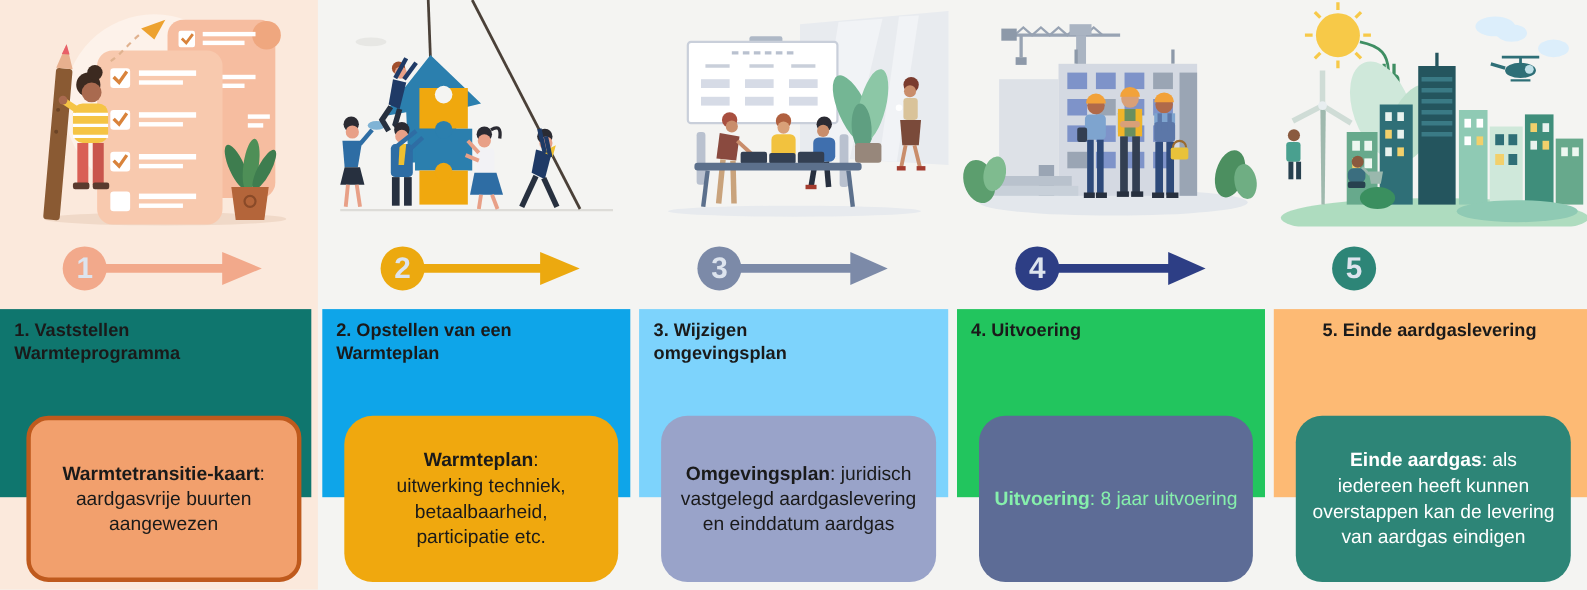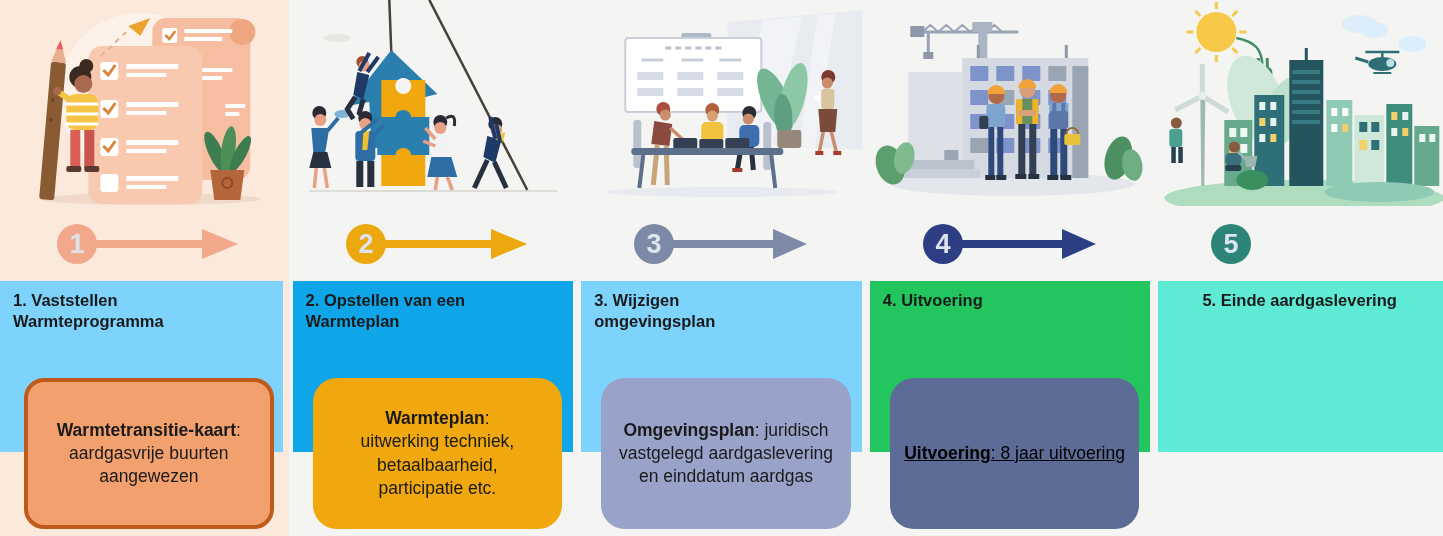--- a/index.html
+++ b/index.html
@@ -23,21 +23,21 @@
   .title{font-size:16.5px;font-weight:bold;color:#1a1a1a;line-height:1.25;}
   .title span{display:block;}
   .card{
     position:absolute;left:24px;right:15px;top:97px;bottom:7px;
     border-radius:24px;box-sizing:border-box;
     display:flex;align-items:center;justify-content:center;text-align:center;
     padding:6px 14px;font-size:17.5px;line-height:1.32;color:#1a1a1a;
   }
   .card b{font-weight:bold;}
   .card--1{border:4px solid transparent;padding:18px 24px;border-radius:20px;}
-  .card--2{padding:6px 40px;}
+  .card--2{padding:6px 40px;border-radius:26px;}
   .card--light{color:#ffffff;}
 </style>
 </head>
 <body>
 
 <div class="page">
 
   <div class="col col--1">
     <div class="illo">
       <svg viewBox="0 0 288 206">
@@ -115,21 +115,21 @@
     </div>
     <div class="step-row">
       <svg class="marker" width="228" height="56" viewBox="0 0 228 56">
         <line x1="46" y1="28" x2="156" y2="28" stroke-width="8" stroke="#f2a98b"></line>
         <polygon points="152,13 152,43 188,28" fill="#f2a98b"></polygon>
         <circle cx="27" cy="28" r="20" fill="#f2a98b"></circle>
         <text x="27" y="37" text-anchor="middle" class="num">1</text>
       </svg>
     </div>
     <div class="lower">
-      <div class="band" style="background-color: #7dd3fc;">
+      <div class="band" style="background-color: #0f766e;">
         <div class="title">
           <span>1. Vaststellen</span>
           <span>Warmteprogramma</span>
         </div>
       </div>
       <div class="card card--1" style="background-color: rgb(242, 160, 109); border-color: rgb(191, 90, 29); color: rgb(26, 26, 26);">
         <div><b>Warmtetransitie-kaart</b><span>: aardgasvrije buurten aangewezen</span></div>
       </div>
     </div>
   </div>
@@ -423,21 +423,21 @@
         <circle cx="27" cy="28" r="20" fill="#2d3e85"></circle>
         <text x="27" y="37" text-anchor="middle" class="num">4</text>
       </svg>
     </div>
     <div class="lower">
       <div class="band" style="background-color: #22c55e;">
         <div class="title">
           <span>4. Uitvoering</span>
         </div>
       </div>
-      <div class="card card--light" style="background-color: rgb(93, 108, 150); color: #000000; text-decoration: underline;">
+      <div class="card card--light" style="background-color: rgb(93, 108, 150); color: #86efac;">
         <div><b>Uitvoering</b><span>: 8 jaar uitvoering</span></div>
       </div>
     </div>
   </div>
 
   <div class="col col--5">
     <div class="illo">
       <svg viewBox="0 0 288 206">
         <ellipse cx="150" cy="198" rx="140" ry="18" fill="#aedcbf"></ellipse>
 
@@ -543,21 +543,24 @@
         <ellipse cx="225" cy="192" rx="55" ry="10" fill="#8fcab4"></ellipse>
       </svg>
     </div>
     <div class="step-row">
       <svg class="marker" width="228" height="56" viewBox="0 0 228 56">
         <circle cx="27" cy="28" r="20" fill="#2d8577"></circle>
         <text x="27" y="37" text-anchor="middle" class="num">5</text>
       </svg>
     </div>
     <div class="lower">
-      <div class="band" style="background-color: #5eead4; padding-left: 44px;">
+      <div class="band" style="background-color: #fdba74; padding-left: 44px;">
         <div class="title">
           <span>5. Einde aardgaslevering</span>
         </div>
       </div>
+      <div class="card card--light" style="background-color: rgb(45, 133, 119); color: rgb(255, 255, 255);">
+        <div><b>Einde aardgas</b><span>: als iedereen heeft kunnen overstappen kan de levering van aardgas eindigen</span></div>
+      </div>
     </div>
   </div>
 
 </div>
 
 </body></html>

